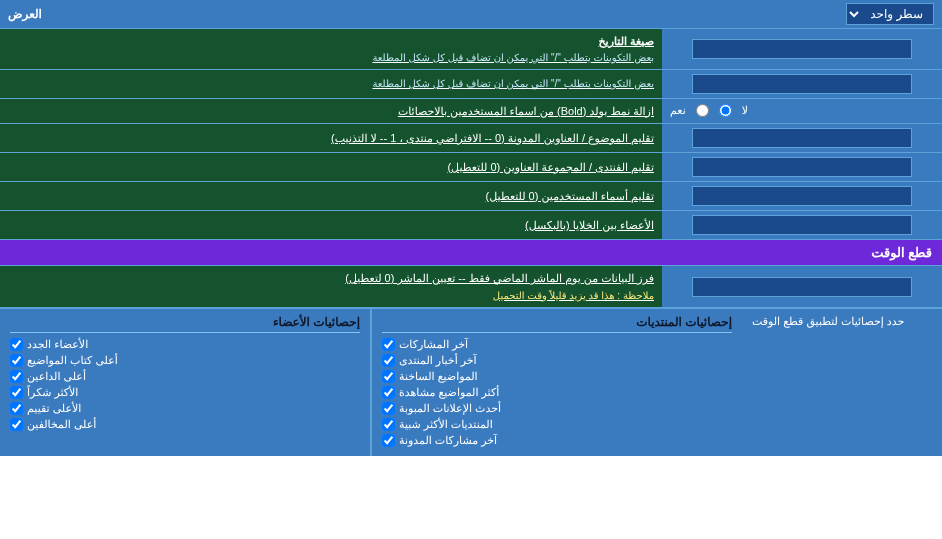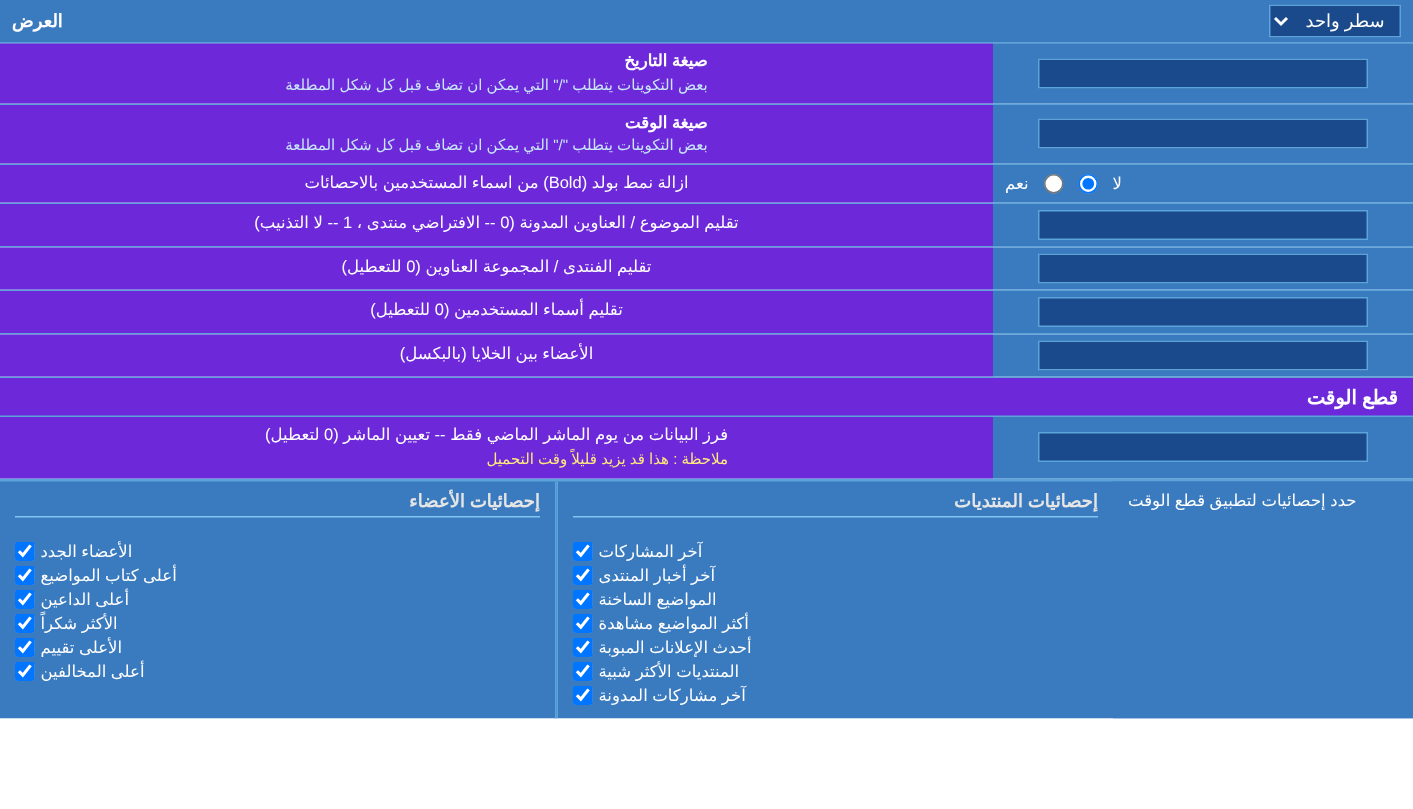--- a/index.html
+++ b/index.html
@@ -11,30 +11,31 @@
       color: #000;
     }
 
     .row {
       display: flex;
       width: 100%;
       border-bottom: 1px solid #5ba3d9;
     }
 
     .label-cell {
-      background: #6d28d9;
+      background: #14532d;
       color: #fff;
       padding: 4px 8px;
       text-align: right;
       display: flex;
       align-items: center;
-      justify-content: center;
+      justify-content: flex-start;
       flex: 1;
       font-size: 11px;
       line-height: 1.5;
+      text-decoration: underline;
     }
 
     .input-cell {
       background: #3a7abf;
       padding: 4px 8px;
       display: flex;
       align-items: center;
       justify-content: center;
       width: 280px;
       flex-shrink: 0;
@@ -107,24 +108,24 @@
       flex: 1;
       padding: 6px 10px;
       border-left: 1px solid #5ba3d9;
     }
 
     .bottom-col:last-child {
       border-left: none;
     }
 
     .bottom-col-header {
-      color: #e5e5e5;
+      color: #0f172a;
       font-weight: bold;
       font-size: 12px;
-      margin-bottom: 16px;
+      margin-bottom: 5px;
       text-align: right;
       padding-bottom: 3px;
       border-bottom: 1px solid #7ec8f0;
     }
 
     .checkbox-item {
       display: flex;
       align-items: center;
       justify-content: flex-end;
       gap: 4px;
@@ -198,21 +199,20 @@
       </div>
     </div>
   </div>
 
   <div class="row">
     <div class="input-cell">
       <input type="text" style="">
     </div>
     <div class="label-cell">
       <div style="text-align:right;">
-        <span style="font-weight:bold; display:block;">صيغة الوقت</span>
         <span class="label-sub">بعض التكوينات يتطلب "/" التي يمكن ان تضاف قبل كل شكل المطلعة</span>
       </div>
     </div>
   </div>
 
   <div class="row">
     <div class="radio-cell">
       <span class="radio-label">لا</span>
       <input type="radio" name="bold_opt" value="no" checked="" style="">
       <input type="radio" name="bold_opt" value="yes" style="">

